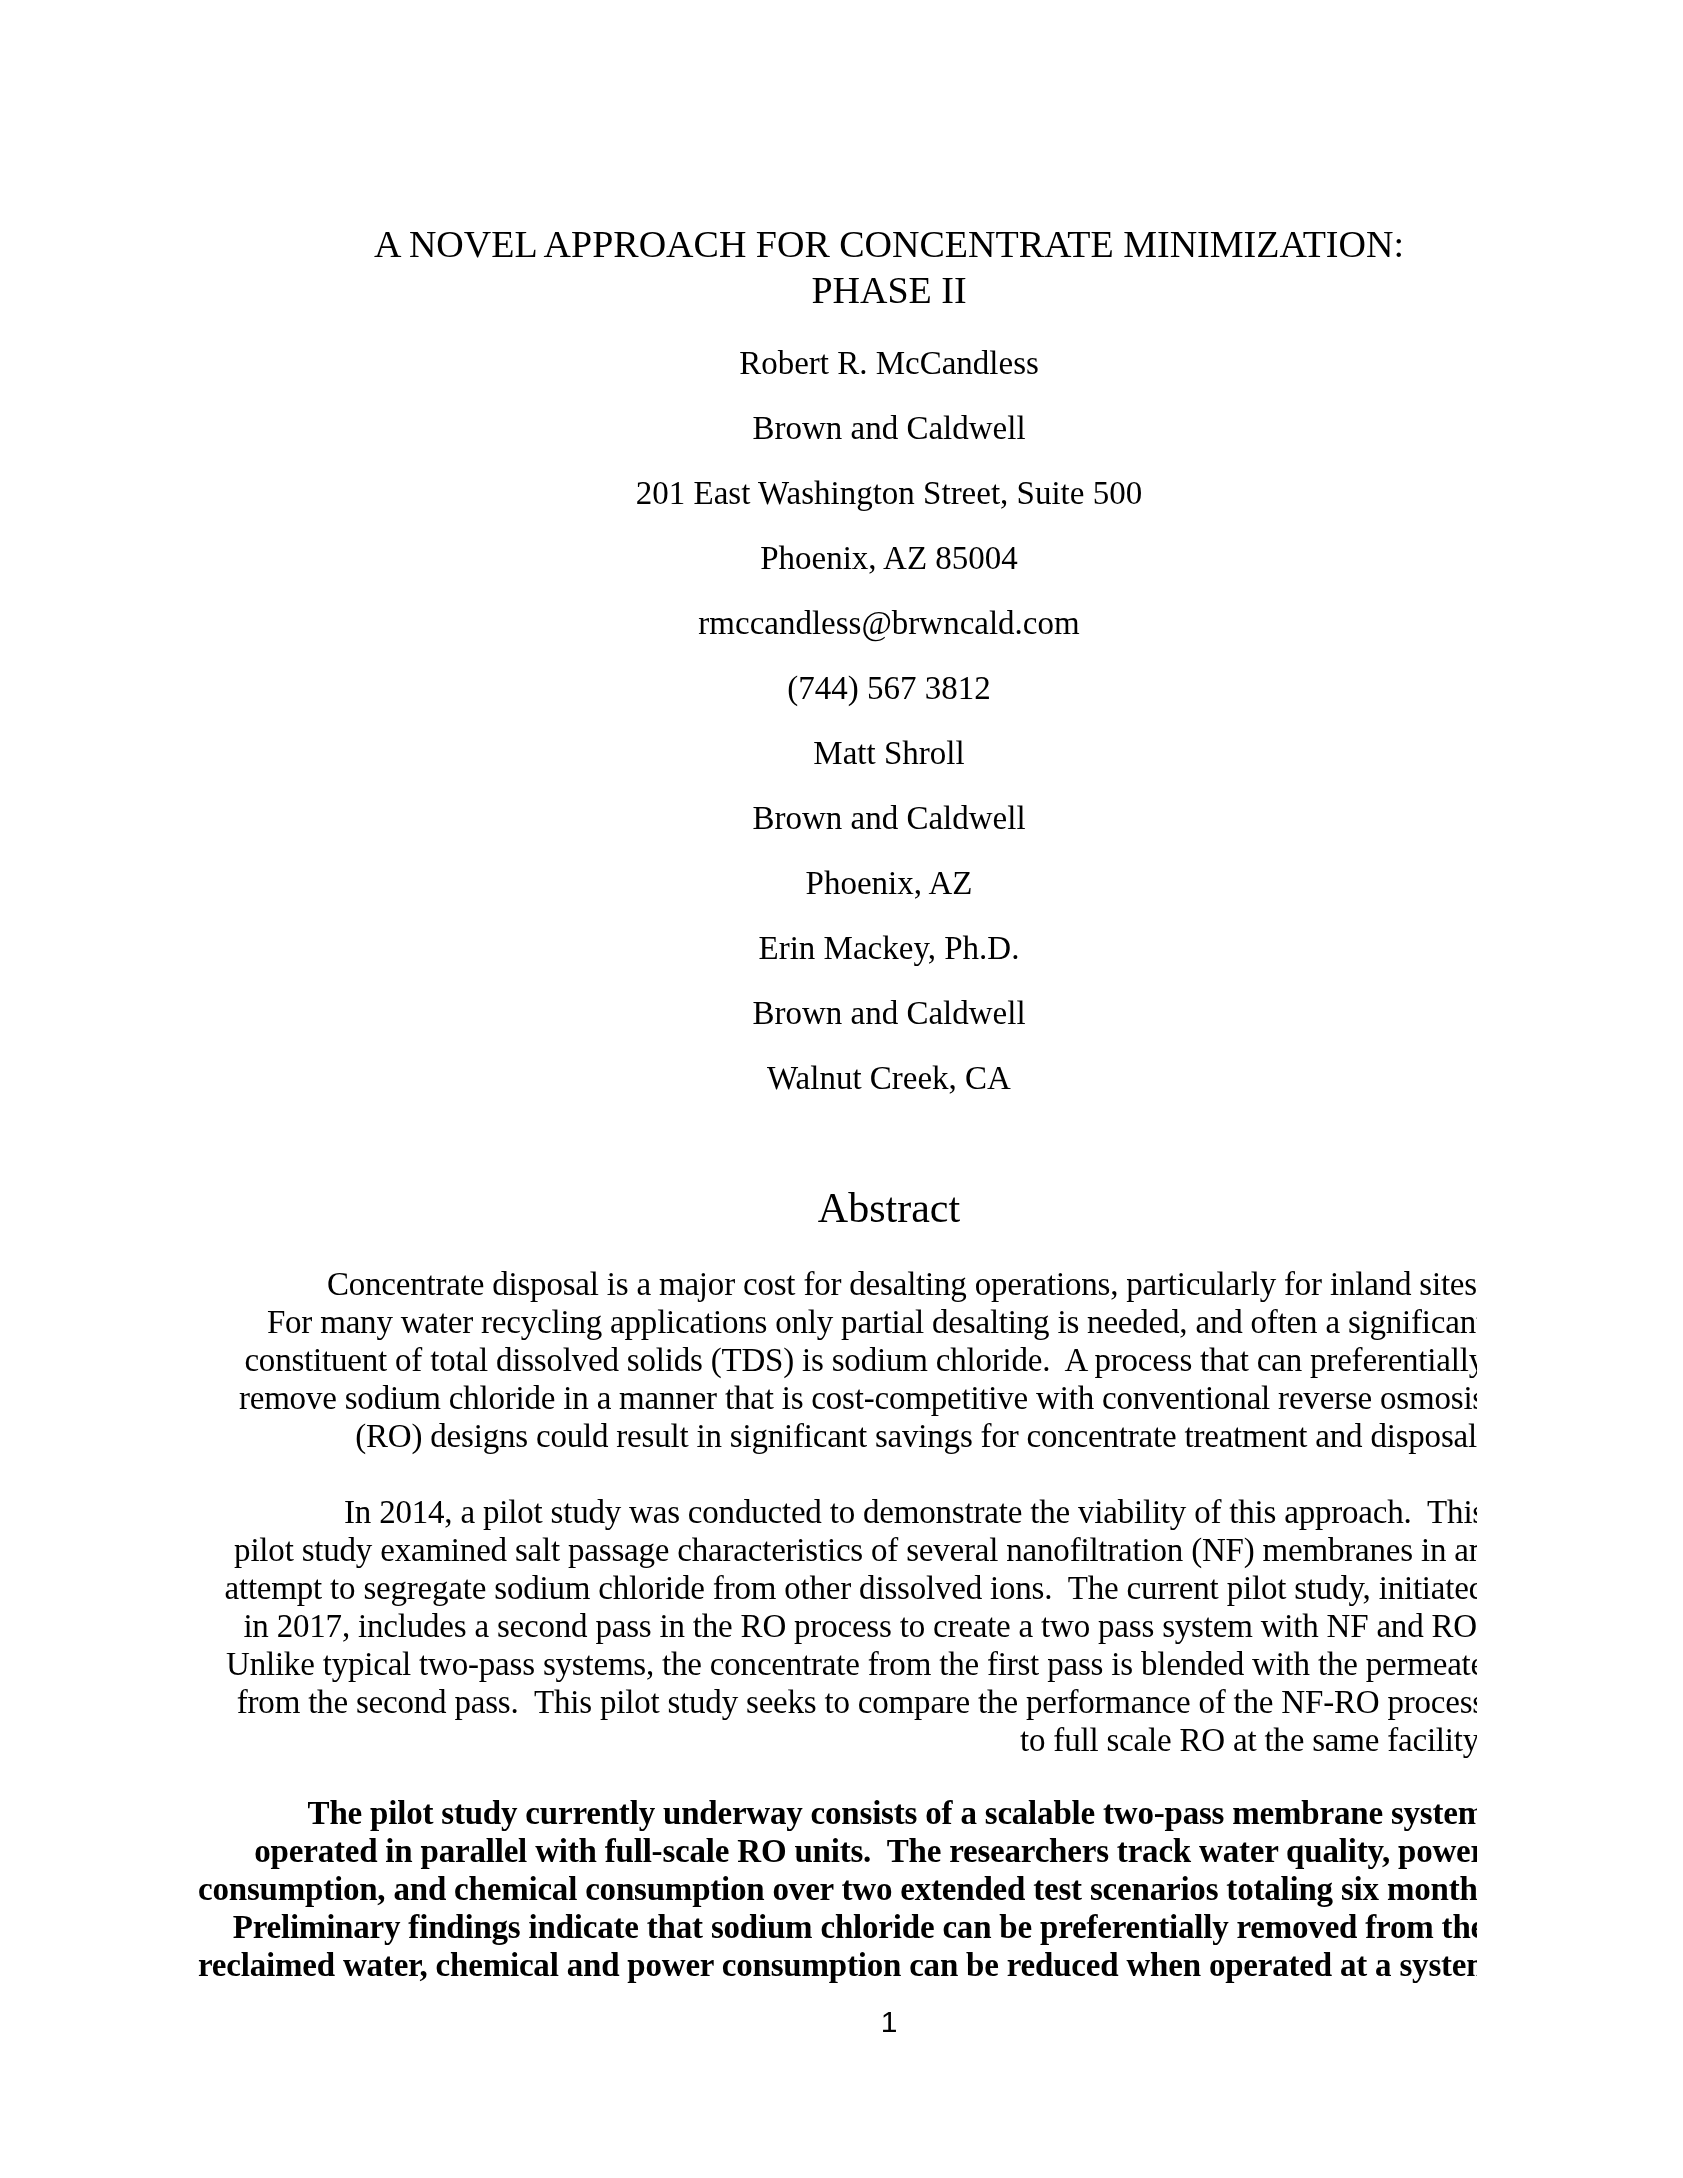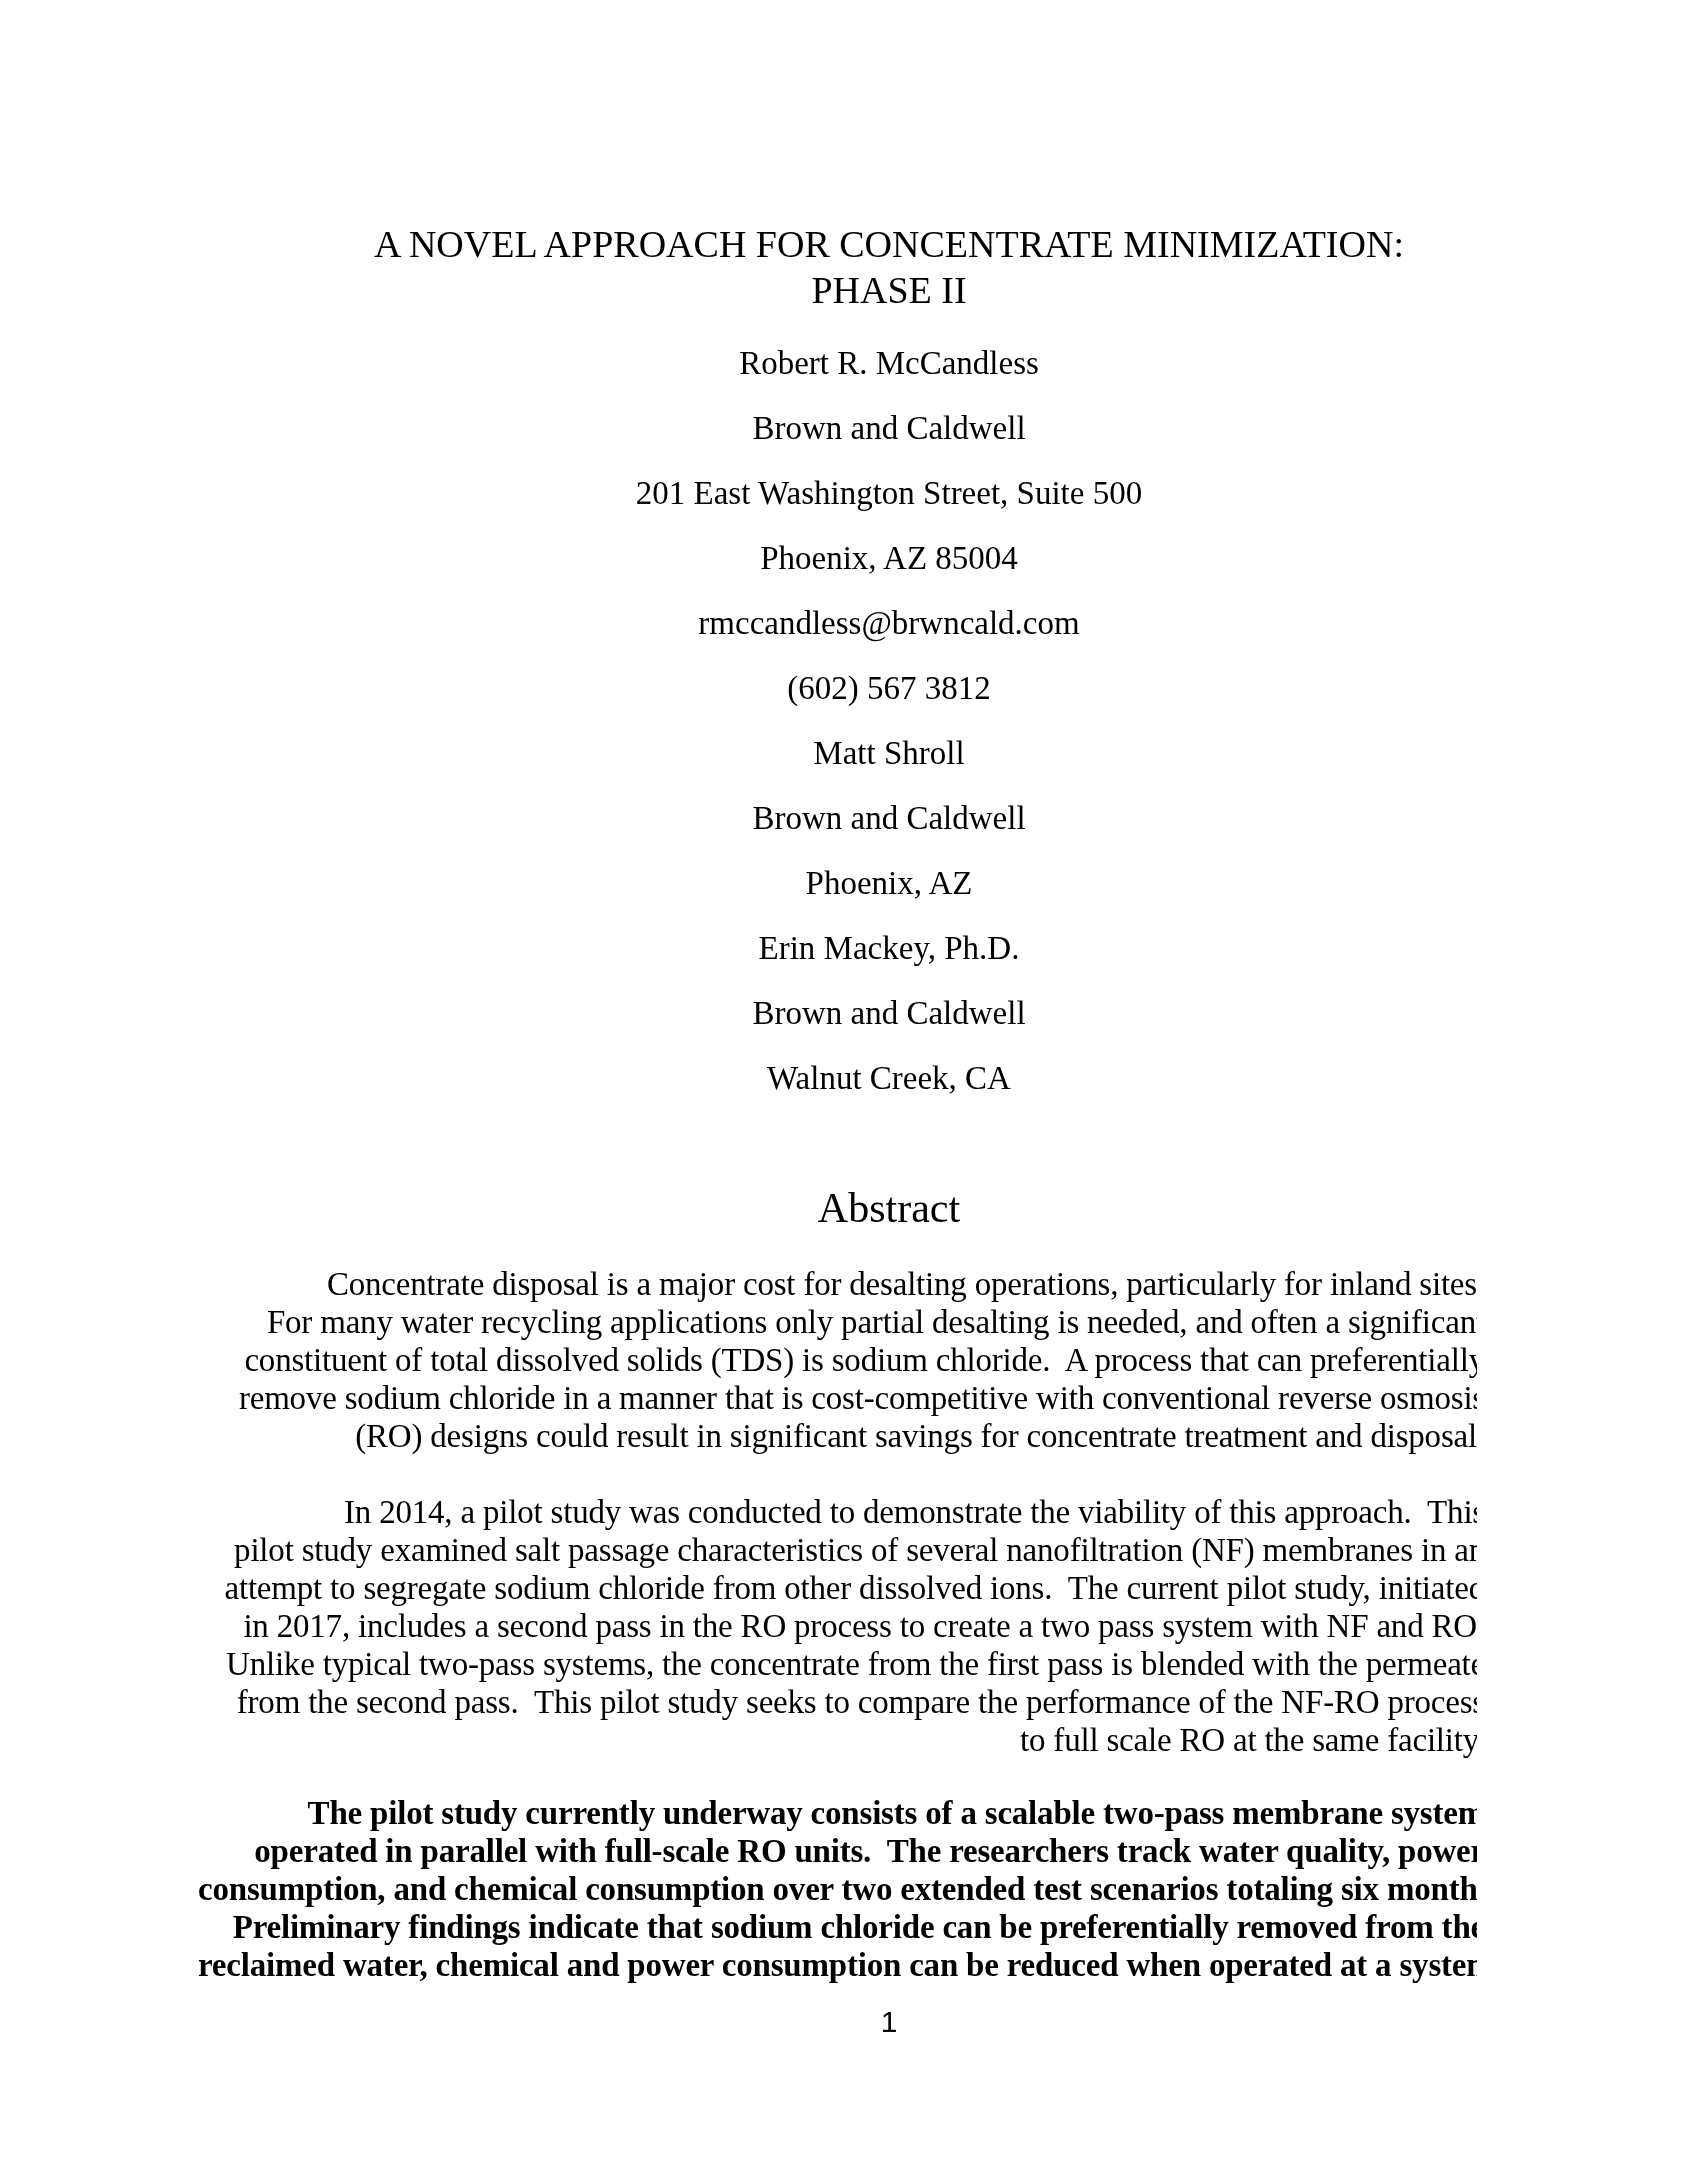--- a/index.html
+++ b/index.html
@@ -67,21 +67,21 @@
 <div class="page">
 
   <div class="block centered title">A NOVEL APPROACH FOR CONCENTRATE MINIMIZATION:
 PHASE II</div>
 
   <div class="block centered authors">Robert R. McCandless
 Brown and Caldwell
 201 East Washington Street, Suite 500
 Phoenix, AZ 85004
 rmccandless@brwncald.com
-(602) 567 3812
+(744) 567 3812
 Matt Shroll
 Brown and Caldwell
 Phoenix, AZ
 Erin Mackey, Ph.D.
 Brown and Caldwell
 Walnut Creek, CA</div>
 
   <div class="block centered abstract-heading">Abstract</div>
 
   <div class="block para para-1">Concentrate disposal is a major cost for desalting operations, particularly for inland sites.

